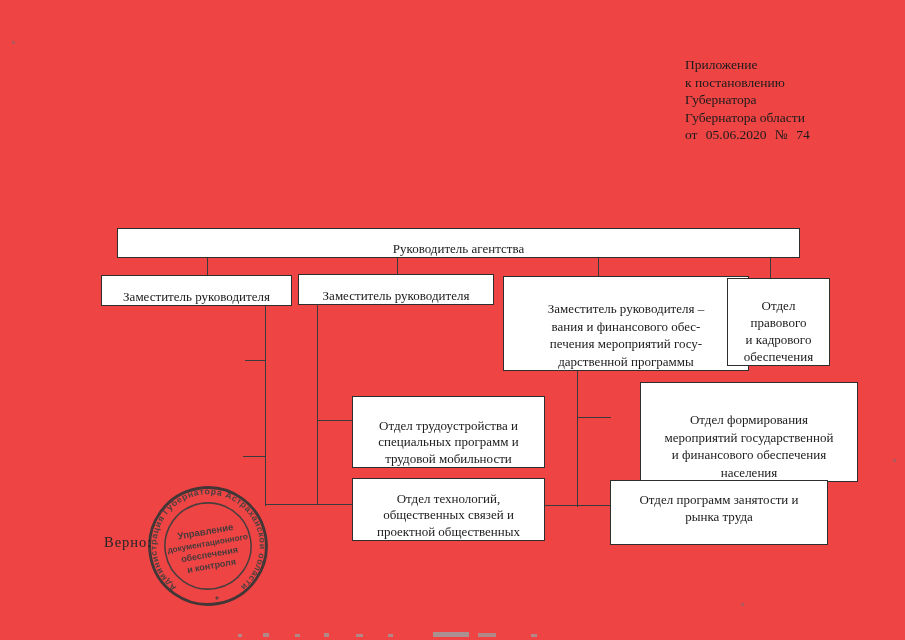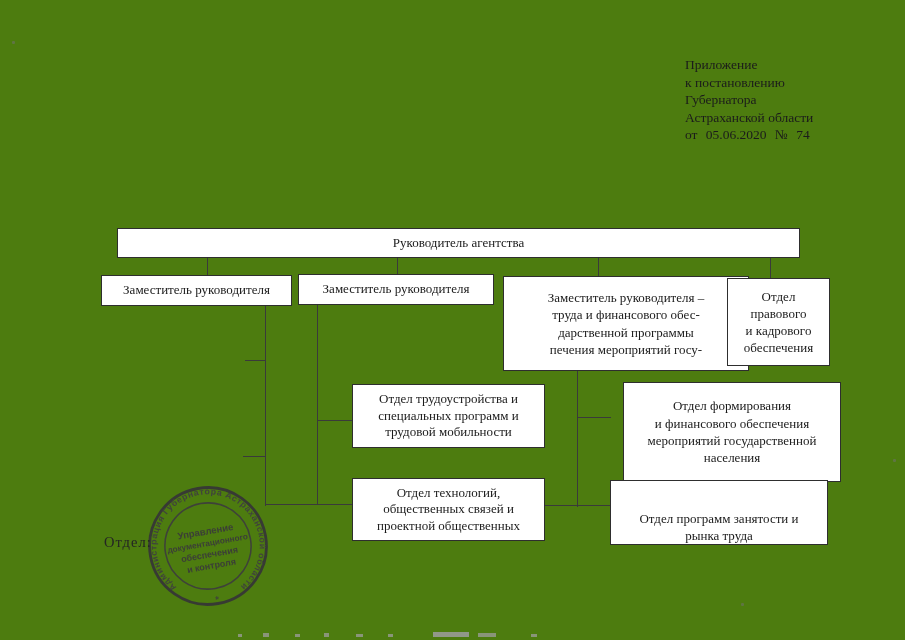--- a/index.html
+++ b/index.html
@@ -1,48 +1,48 @@
 <!DOCTYPE html>
 <html lang="ru"><head>
 <meta charset="utf-8">
 <style>
   html,body{margin:0;padding:0;}
   body{background:#e8e8e8;}
   .page{
     position:relative;
     width:905px;height:640px;
-    background:#4d7c0f;
+    background:#ef4444;
     overflow:hidden;
     font-family:"Liberation Serif", serif;
     color:#1c1c1c;
   }
   
   .annex{
     position:absolute;left:685px;top:56px;
     font-size:13.5px;line-height:17.5px;
     color:#1b1b1b;
   }
   .annex .date-line{word-spacing:5px;}
   
   .doc-title{
     position:absolute;left:115px;top:177px;width:690px;
     text-align:center;font-size:14.5px;line-height:21px;color:#161616;
   }
   
   .node{
     position:absolute;box-sizing:border-box;
     border:1.5px solid #2e2e2e;background:#fff;
-    display:flex;flex-direction:column;align-items:center;justify-content:center;
+    display:flex;flex-direction:column;align-items:center;justify-content:flex-end;
     text-align:center;
     font-size:13px;line-height:16.5px;color:#1a1a1a;
     z-index:2;
   }
   .node.lh5{line-height:17.4px;}
   .node.lh4{line-height:17px;}
-  .node.top{justify-content:flex-end;padding-top:11px;}
+  .node.top{justify-content:flex-start;padding-top:11px;}
   
   .vline,.hline{position:absolute;background:#3a3a3a;z-index:1;}
   .vline{width:1.4px;}
   .hline{height:1.4px;}
   
   .verno{
     position:absolute;left:104px;top:534px;
     font-size:14.5px;letter-spacing:1px;color:#242424;
     z-index:4;
   }
@@ -68,21 +68,21 @@
 </style>
 </head>
 <body>
 
 <div class="page">
 
   <div class="annex">
     <div>Приложение</div>
     <div>к постановлению</div>
     <div>Губернатора</div>
-    <div>Астраханской области</div>
+    <div>Губернатора области</div>
     <div class="date-line">от 05.06.2020 № 74</div>
   </div>
 
   <div class="doc-title">
   </div>
 
   <div class="vline" style="left:207px;top:258px;height:18px"></div>
   <div class="vline" style="left:397px;top:258px;height:17px"></div>
   <div class="vline" style="left:598px;top:258px;height:19px"></div>
   <div class="vline" style="left:770px;top:258px;height:21px"></div>
@@ -106,59 +106,59 @@
   <div class="node" style="left:101px;top:275px;width:191px;height:31px">
     <div>Заместитель руководителя</div>
   </div>
 
   <div class="node" style="left:298px;top:274px;width:196px;height:31px">
     <div>Заместитель руководителя</div>
   </div>
 
   <div class="node lh5" style="left:503px;top:276px;width:246px;height:95px">
     <div>Заместитель руководителя –</div>
-    <div>труда и финансового обес-</div>
+    <div>вания и финансового обес-</div>
+    <div>печения мероприятий госу-</div>
     <div>дарственной программы</div>
-    <div>печения мероприятий госу-</div>
   </div>
 
   <div class="node lh4" style="left:727px;top:278px;width:103px;height:88px">
     <div>Отдел</div>
     <div>правового</div>
     <div>и кадрового</div>
     <div>обеспечения</div>
   </div>
 
 
 
-  <div class="node" style="left:352px;top:384px;width:193px;height:64px">
+  <div class="node" style="left:352px;top:396px;width:193px;height:72px">
     <div>Отдел трудоустройства и</div>
     <div>специальных программ и</div>
     <div>трудовой мобильности</div>
   </div>
 
   <div class="node" style="left:352px;top:478px;width:193px;height:63px">
     <div>Отдел технологий,</div>
     <div>общественных связей и</div>
     <div>проектной общественных</div>
   </div>
 
-  <div class="node lh5" style="left:623px;top:382px;width:218px;height:100px">
+  <div class="node lh5" style="left:640px;top:382px;width:218px;height:100px">
     <div>Отдел формирования</div>
+    <div>мероприятий государственной</div>
     <div>и финансового обеспечения</div>
-    <div>мероприятий государственной</div>
     <div>населения</div>
   </div>
 
   <div class="node top" style="left:610px;top:480px;width:218px;height:65px">
     <div>Отдел программ занятости и</div>
     <div>рынка труда</div>
   </div>
 
-  <div class="verno">Отдел:</div>
+  <div class="verno">Верно:</div>
 
   <div class="stamp">
     <svg width="134" height="134" viewBox="0 0 140 140">
       <circle class="sc-outer" cx="70" cy="70" r="61"></circle>
       <circle class="sc-inner" cx="70" cy="70" r="45"></circle>
       <defs>
         <path id="ringPath" d="M 31.8 108.2 A 54 54 0 1 1 108.2 31.8 A 54 54 0 1 1 31.8 108.2"></path>
       </defs>
       <text class="ring-text">
         <textPath href="#ringPath" startOffset="2" textLength="268" lengthAdjust="spacingAndGlyphs">Администрация Губернатора Астраханской области</textPath>

